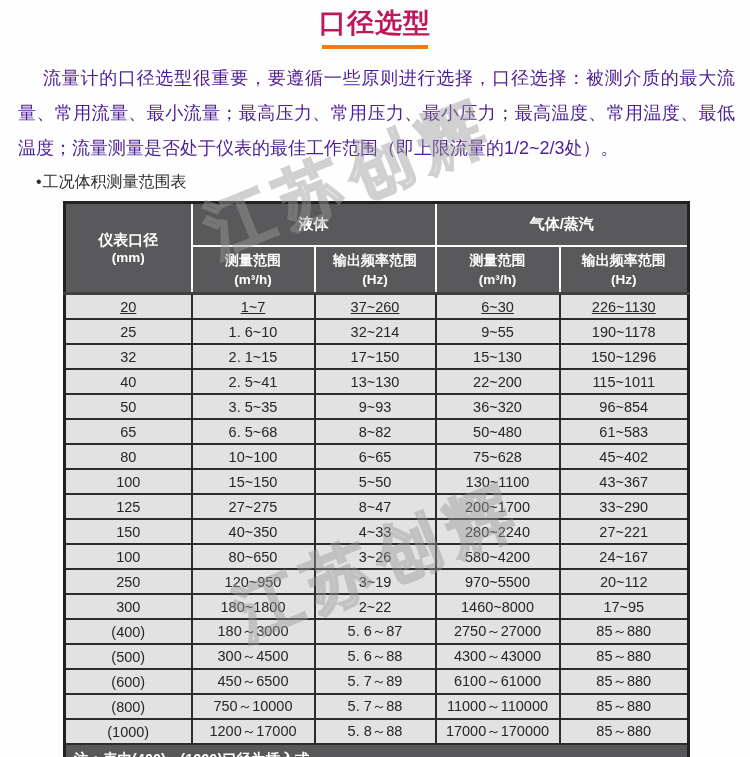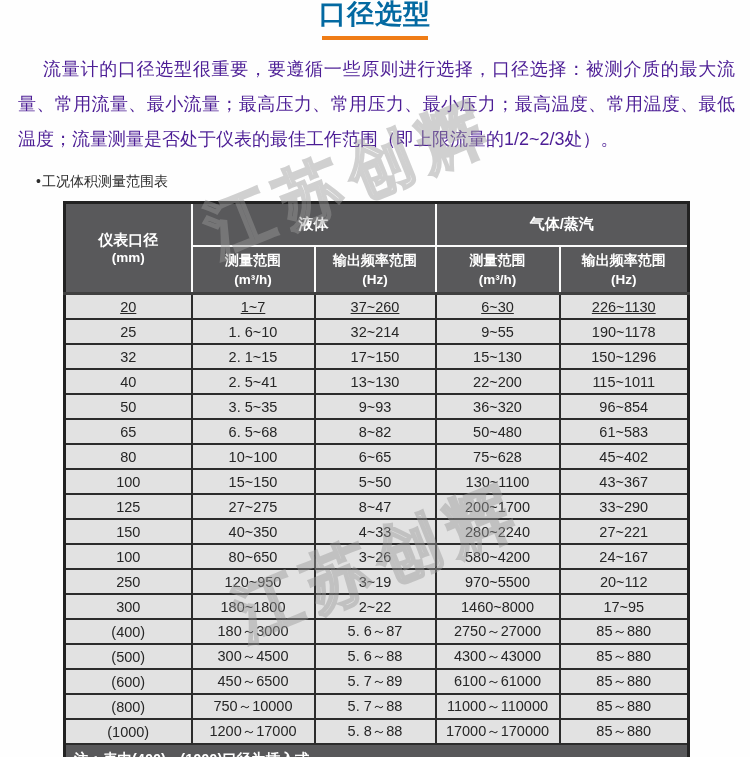--- a/index.html
+++ b/index.html
@@ -6,44 +6,45 @@
   .page {
     position: relative;
     width: 750px;
     height: 757px;
     background: #fefefe;
     font-family: "Liberation Sans", "DejaVu Sans", sans-serif;
     overflow: hidden;
     color: #2d2d2d;
   }
   .title {
+    padding-top: 9px;
     text-align: center;
     font-size: 27px;
     line-height: 28px;
     font-weight: bold;
-    color: #0369a1;
+    color: #be185d;
     letter-spacing: 1px;
   }
   .title-underline {
     width: 106px;
     height: 4px;
     background: #ef7c16;
     margin: 8px auto 0 auto;
   }
   .intro {
     margin: 12px 15px 0 18px;
     font-size: 18px;
     line-height: 35px;
     text-align: justify;
     text-indent: 25px;
     color: #4c1d95;
   }
   .bullet-line {
-    margin: 11px 0 0 36px;
-    font-size: 14px;
+    margin: 2px 0 0 36px;
+    font-size: 16px;
     line-height: 27px;
     color: #2d2d2d;
   }
   .bullet-line .marker { margin-right: 1px; }
   .table-wrap { margin: 6px 0 0 63px; }
   table.spec {
     width: 624px;
     border-collapse: collapse;
     table-layout: fixed;
     border: 3px solid #222222;

